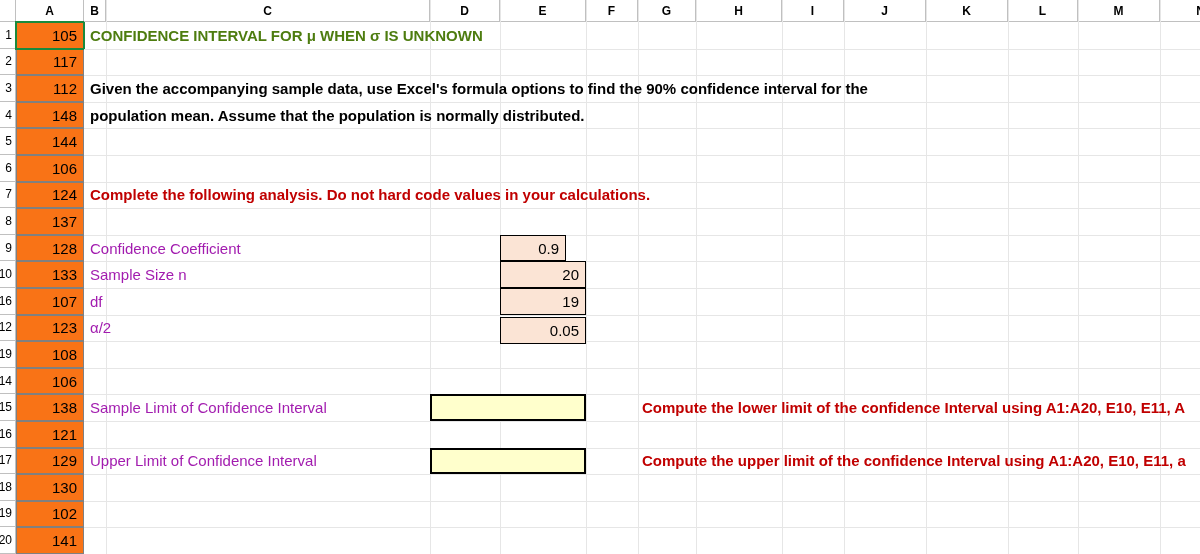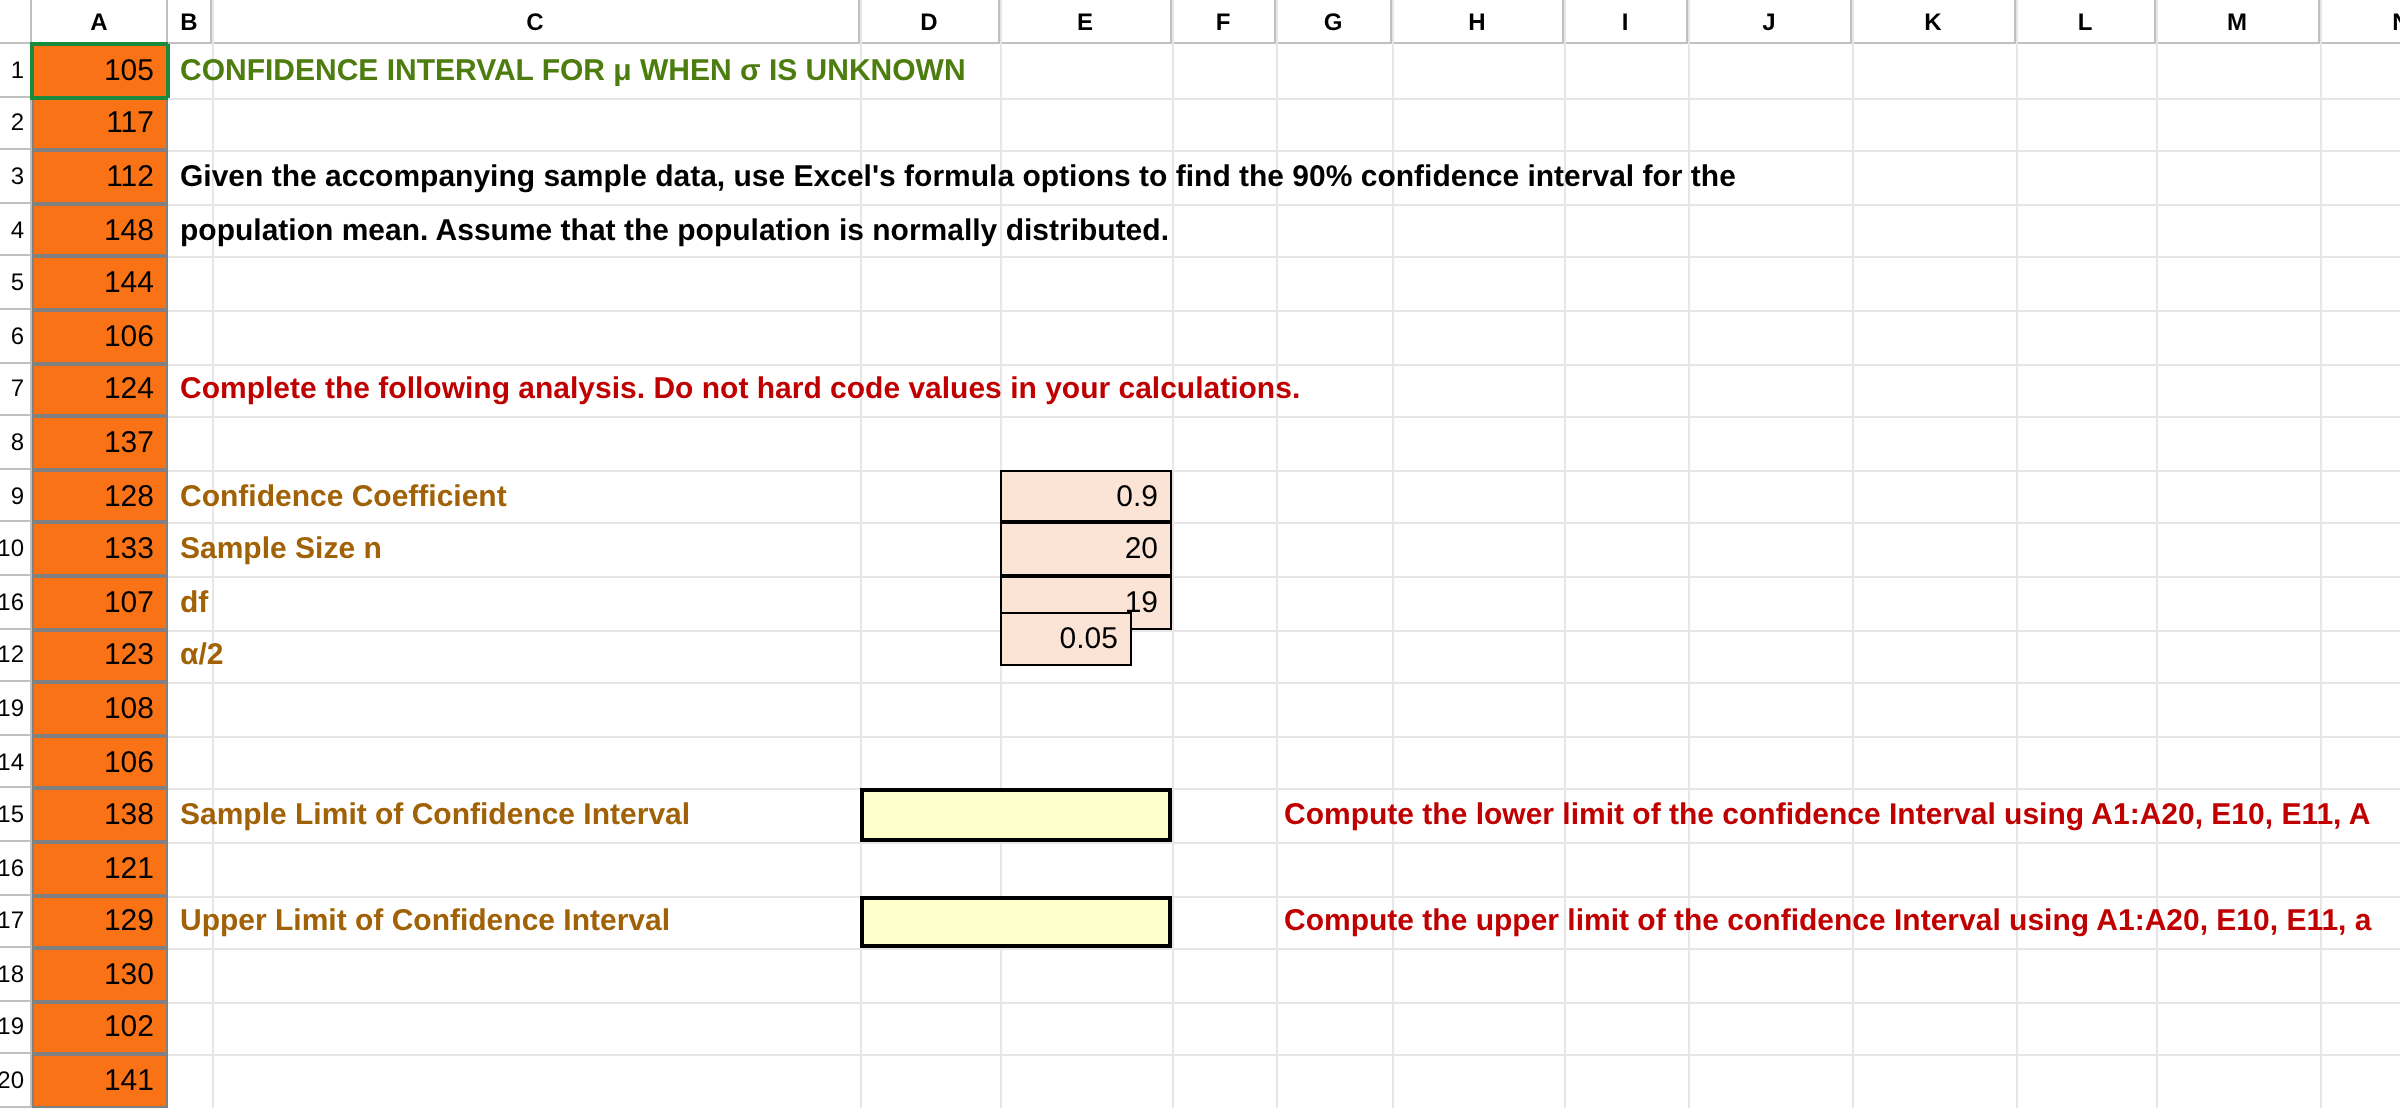--- a/index.html
+++ b/index.html
@@ -21,21 +21,21 @@
   .gridrow { position:absolute; left:0; right:0; border-bottom:1px solid #e6e6e6; }
   
   .colhdr-rest { display:flex; height:22px; }
   .colhdr-rest div { border:1px solid #c0c0c0; border-top:0; border-left:0; display:flex; align-items:center; justify-content:center; font-size:12px; font-weight:bold; }
   
   .overlay { position:relative; }
   .line { position:absolute; left:6px; display:flex; align-items:center; height:26.6px; font-size:15px; }
   .title { color:#4d7c0f; font-weight:bold; }
   .redbold { color:#c00000; font-weight:bold; }
   .black { color:#000; font-weight:bold; }
-  .label { color:#a16207; font-weight:bold; }
+  .label { color:#a21caf; font-weight:normal; }
   
   .inputcell { position:absolute; border:1px solid #000; background:#fbe4d5; height:26.6px; display:flex; align-items:center; justify-content:flex-end; padding:0 6px; font-size:15px; }
   .yellowcell { position:absolute; border:2px solid #000; background:#ffffcc; height:26.6px; }
   
   .widecomment { position:absolute; color:#c00000; font-weight:bold; font-size:15px; white-space:nowrap; display:flex; align-items:center; height:26.6px;}
   
   .selborder { outline: 2px solid #1a8a3d; outline-offset:-1px; }
 </style>
 </head>
 <body>
@@ -151,24 +151,24 @@
       <div class="line redbold" style="top:159.6px">Complete the following analysis. Do not hard code values in your calculations.</div>
 
       <div class="line label" style="top:212.8px">Confidence Coefficient</div>
       <div class="line label" style="top:239.4px">Sample Size n</div>
       <div class="line label" style="top:266.0px">df</div>
       <div class="line label" style="top:292.6px">α/2</div>
 
       <div class="line label" style="top:372.4px">Sample Limit of Confidence Interval</div>
       <div class="line label" style="top:425.6px">Upper Limit of Confidence Interval</div>
 
-      <div class="inputcell" style="left:416px; width:86px; top:212.8px">0.9</div>
+      <div class="inputcell" style="left:416px; width:66px; top:212.8px">0.9</div>
       <div class="inputcell" style="left:416px; width:86px; top:239.4px">20</div>
       <div class="inputcell" style="left:416px; width:86px; top:266.0px">19</div>
-      <div class="inputcell" style="left:416px; width:66px; top:284px">0.05</div>
+      <div class="inputcell" style="left:416px; width:86px; top:295px">0.05</div>
 
       <div class="yellowcell" style="left:346px; width:156px; top:372.4px"></div>
       <div class="yellowcell" style="left:346px; width:156px; top:425.6px"></div>
 
       <div class="widecomment" style="left:558px; top:372.4px">Compute the lower limit of the confidence Interval using A1:A20, E10, E11, A</div>
       <div class="widecomment" style="left:558px; top:425.6px">Compute the upper limit of the confidence Interval using A1:A20, E10, E11, a</div>
     </div>
   </div>
 </div>
 

